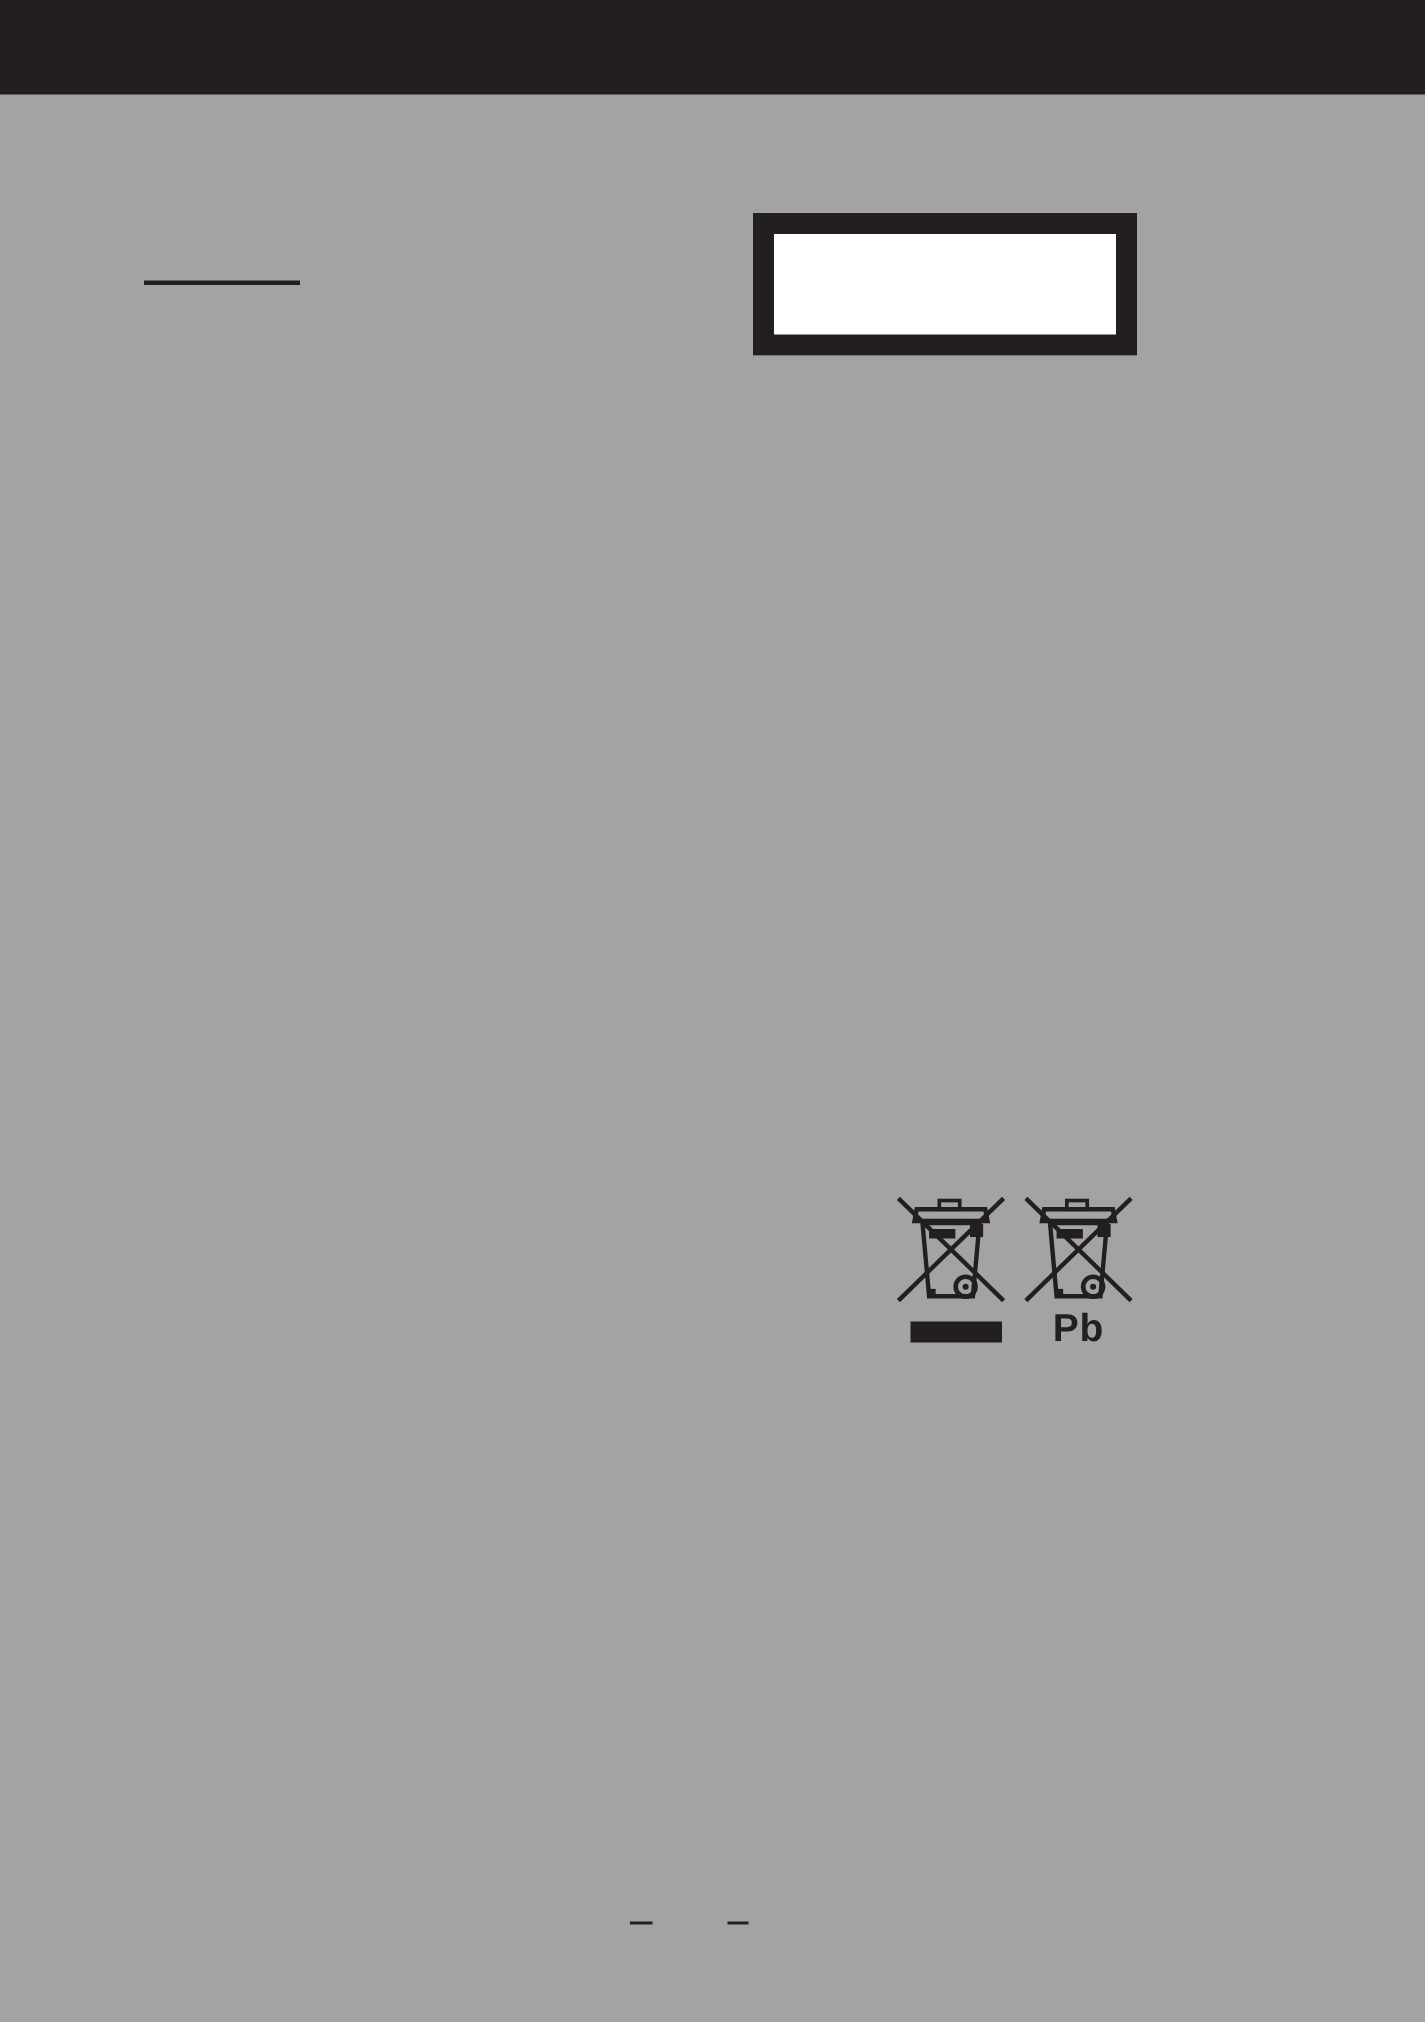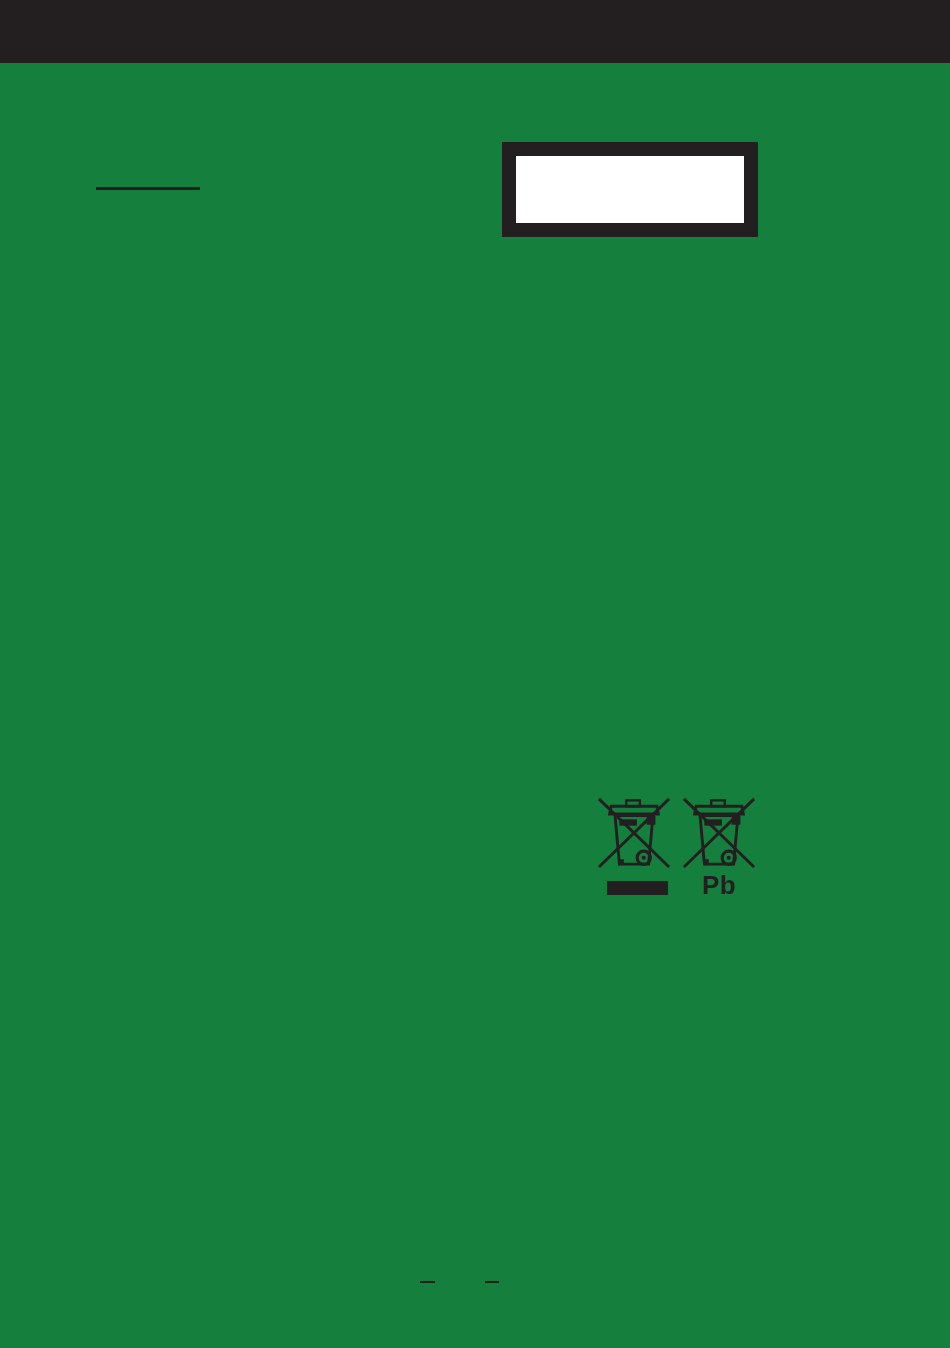--- a/index.html
+++ b/index.html
@@ -5,21 +5,21 @@
   html, body {
     margin: 0;
     padding: 0;
     background: #ffffff;
     font-family: "Liberation Sans", sans-serif;
   }
   .page {
     position: relative;
     width: 950px;
     height: 1348px;
-    background: #15803d;
+    background: #a3a3a3;
     overflow: hidden;
   }
   .header-bar {
     position: absolute;
     left: 0;
     top: 0;
     width: 950px;
     height: 63px;
     background: #231f20;
   }

